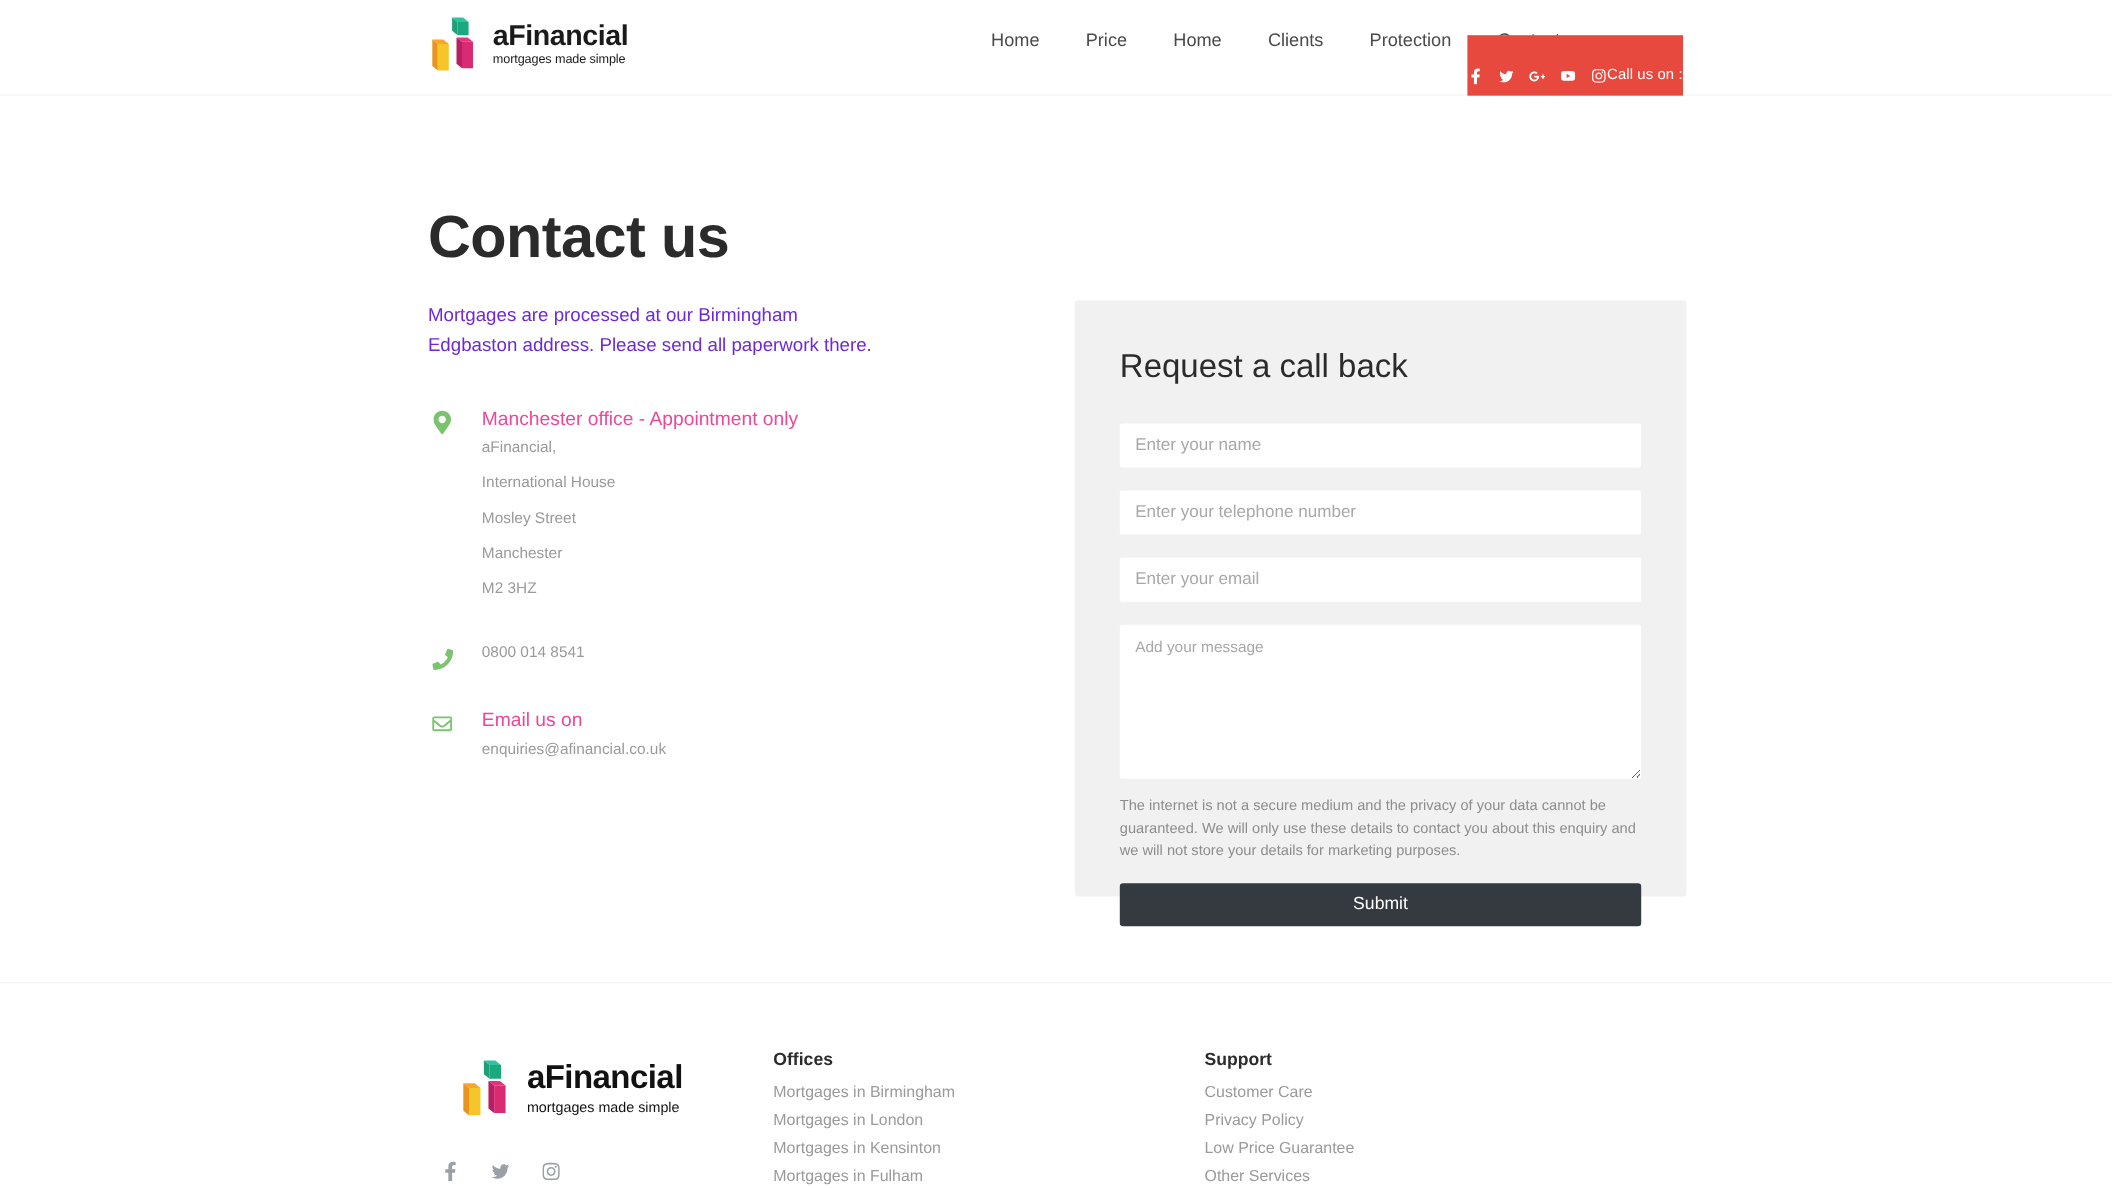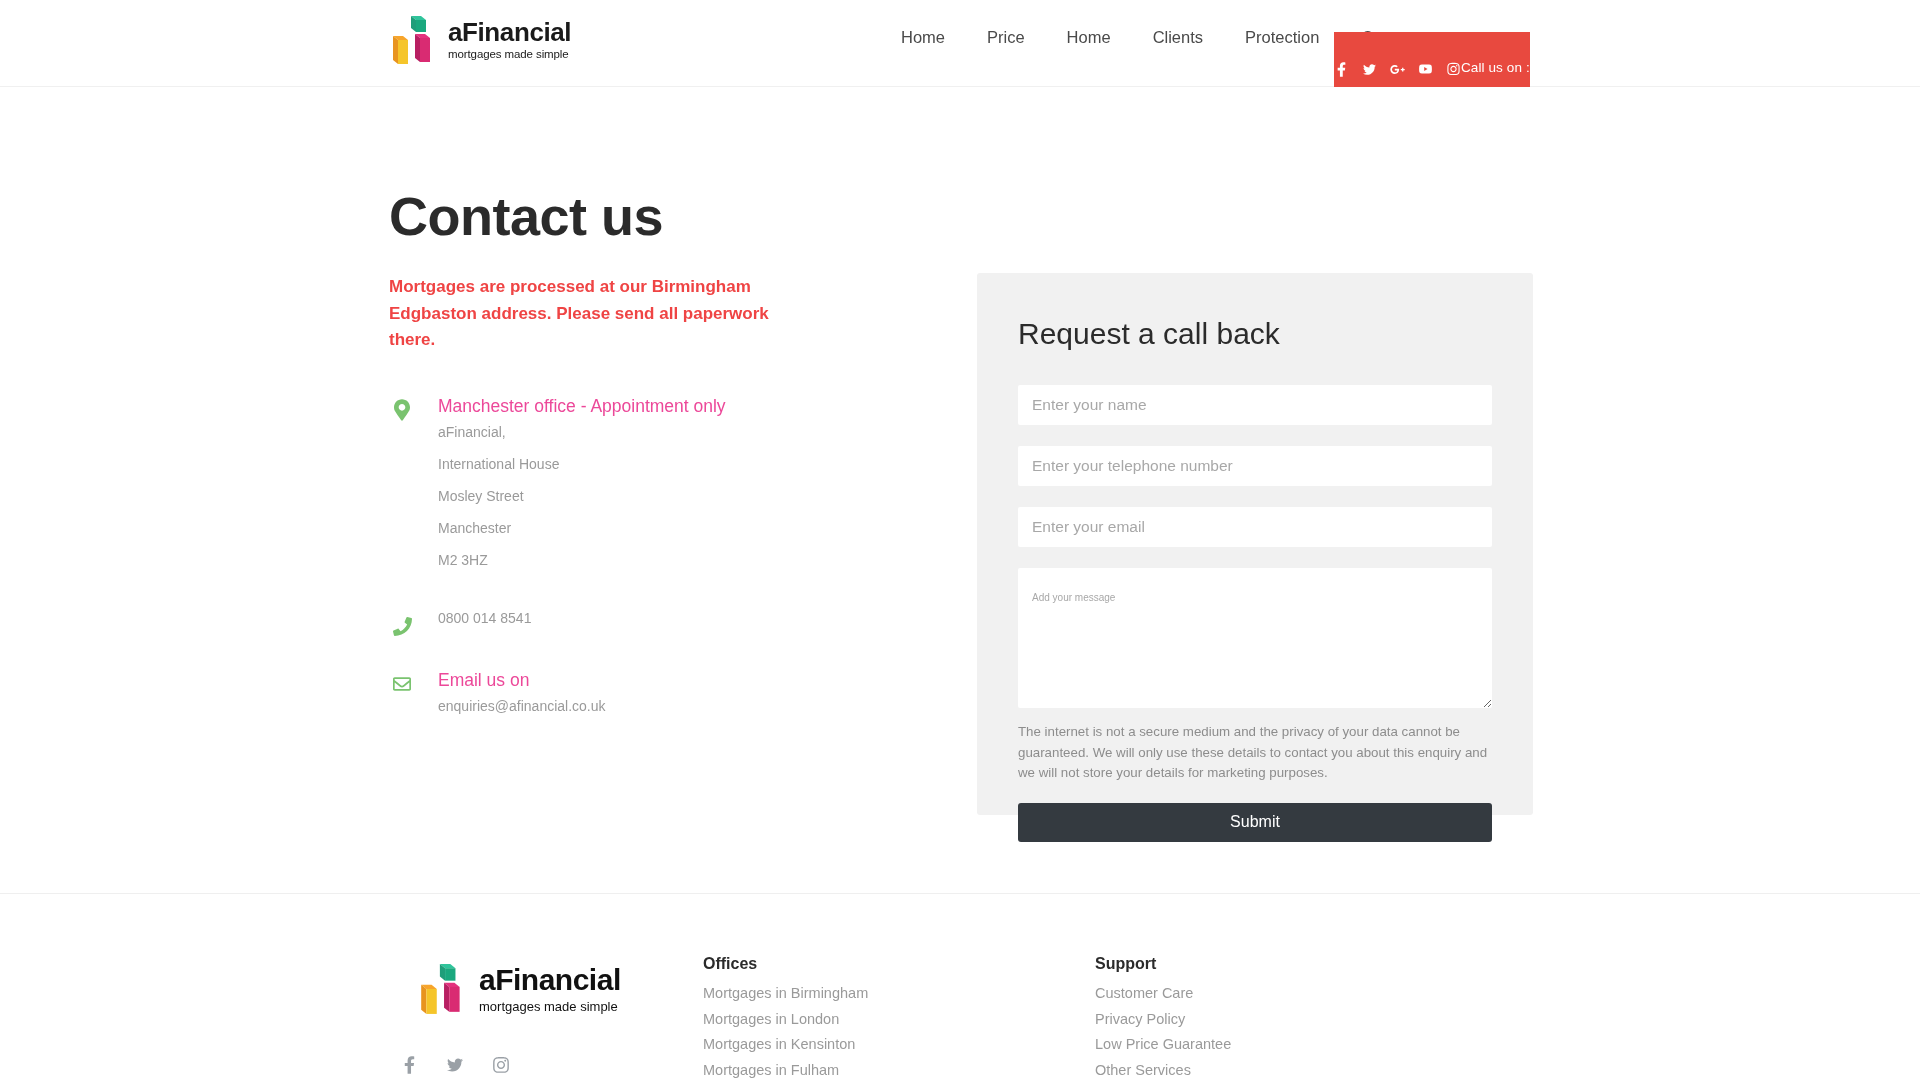--- a/index.html
+++ b/index.html
@@ -135,24 +135,24 @@
     font-size: 54px;
     font-weight: 700;
     color: #2b2b2b;
     line-height: 1.1;
     letter-spacing: -0.5px;
     margin: 0 0 28px 0;
   }
   .intro-text {
     font-size: 17px;
     line-height: 1.55;
-    color: #ef4444;
+    color: #6d28d9;
     margin: 0 0 42px 0;
     max-width: 415px;
-    font-weight: 700;
+    font-weight: 400;
   }
 
   .info-block {
     position: relative;
     padding-left: 49px;
     margin-bottom: 32px;
   }
   .info-icon {
     position: absolute;
     left: 0; top: 2px;
@@ -210,24 +210,24 @@
     border-radius: 2px;
   }
   .form-field::placeholder { color: #a8a8a8; opacity: 1; }
   .form-textarea {
     display: block;
     width: 474px;
     height: 140px;
     background: #ffffff;
     border: none;
     outline: none;
-    padding: 24px 14px;
+    padding: 12px 14px;
     margin-bottom: 14px;
     font-family: "Liberation Sans", sans-serif;
-    font-size: 10px;
+    font-size: 14px;
     color: #c2410c;
     resize: vertical;
     border-radius: 2px;
   }
   .form-textarea::placeholder { color: #a8a8a8; opacity: 1; }
   .form-disclaimer {
     font-size: 13.3px;
     line-height: 1.55;
     color: #8d8d8d;
     margin: 0 0 19px 0;

